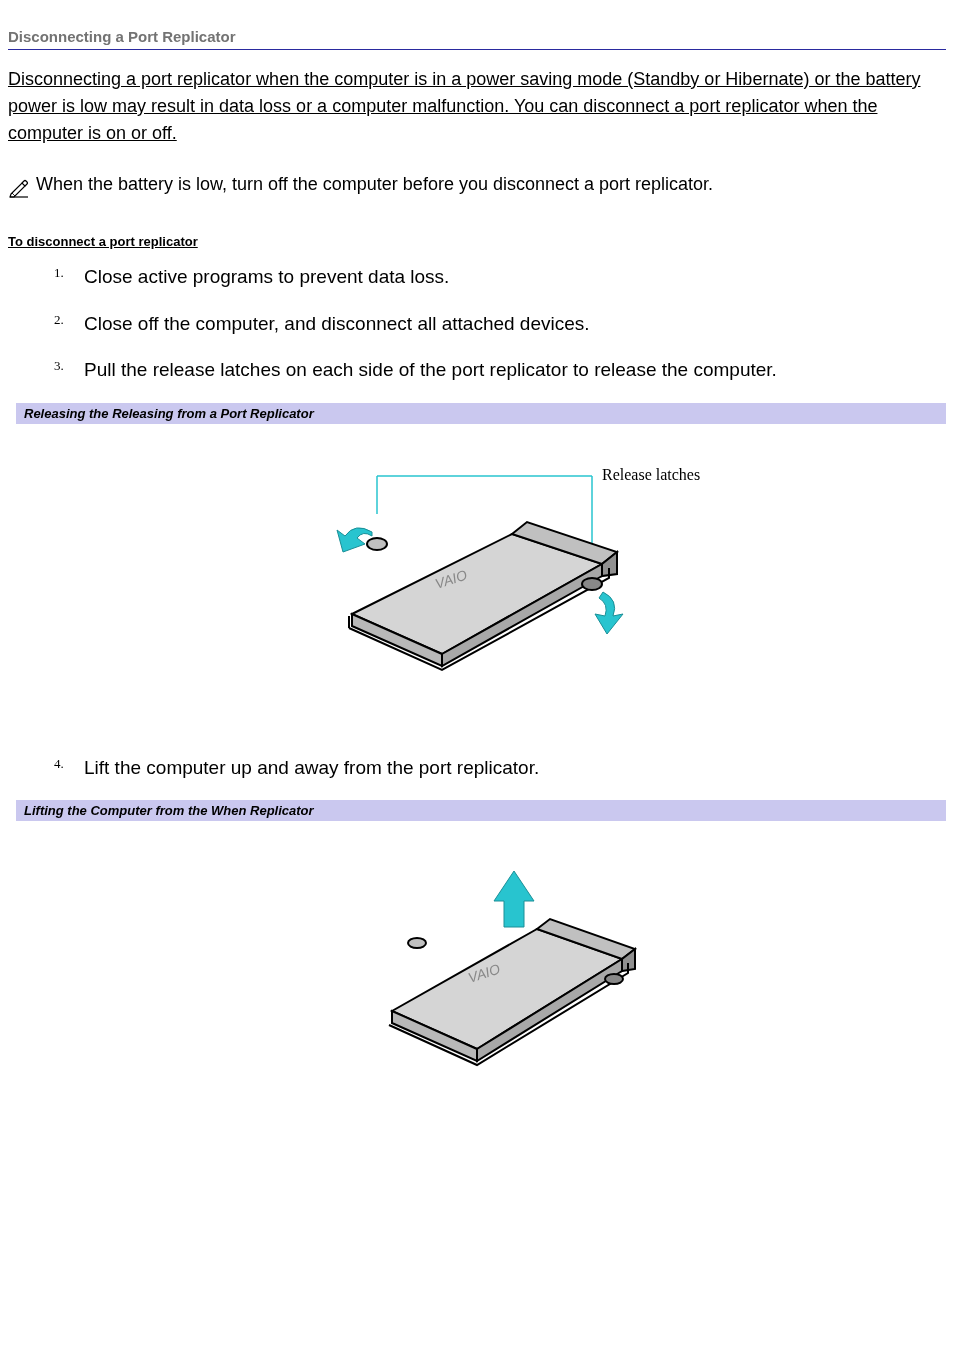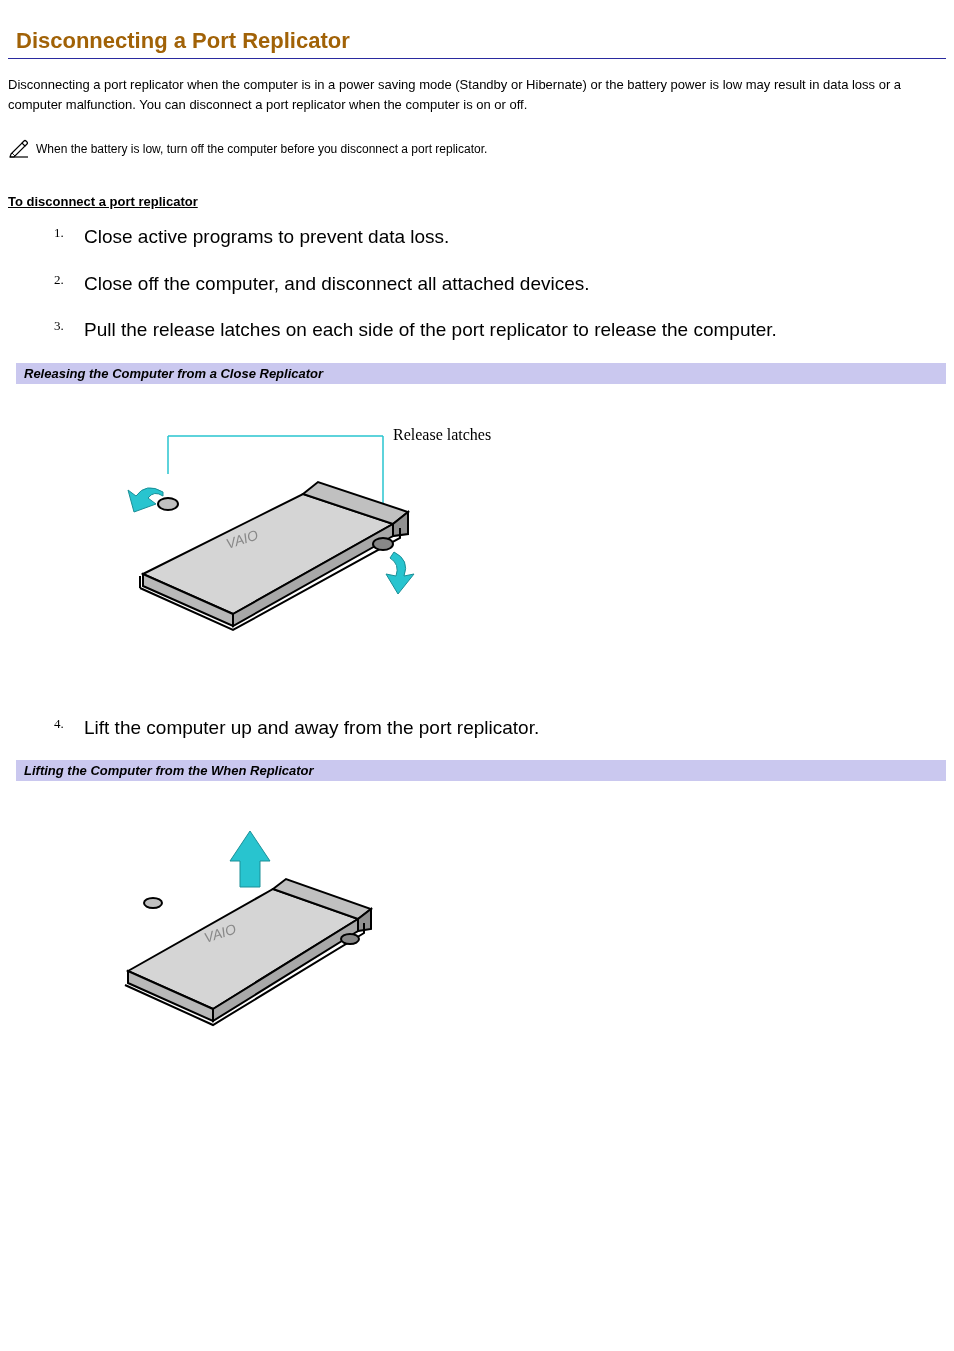--- a/index.html
+++ b/index.html
@@ -5,44 +5,45 @@
   body {
     margin: 0;
     padding: 8px;
     font-family: Verdana, Geneva, sans-serif;
     font-size: 13px;
     color: #000;
     width: 938px;
     background: #fff;
   }
   .heading {
-    color: #a16207;
+    color: #737373;
     font-weight: bold;
-    font-size: 22px;
-    margin: 20px 0 4px 8px;
+    font-size: 15px;
+    margin: 20px 0 4px 0;
     font-family: Verdana, Geneva, sans-serif;
   }
   .rule {
     border: none;
     border-top: 1px solid #2a2a9f;
     margin: 0 0 16px 0;
   }
   .para {
-    font-size: 13px;
+    font-size: 18px;
     line-height: 1.5;
     margin: 0 0 24px 0;
+    text-decoration: underline;
   }
   .note-row {
     display: flex;
     align-items: flex-end;
     gap: 6px;
     margin-bottom: 36px;
   }
   .note-icon svg { display: block; }
-  .note-text { font-size: 12px; line-height: 1.5; text-align: right; }
+  .note-text { font-size: 18px; line-height: 1.5; text-align: right; }
   .subhead {
     font-weight: bold;
     font-size: 13px;
     margin-bottom: 14px;
     text-decoration: underline;
   }
   ol.steps {
     margin: 0 0 10px 0;
     padding-left: 58px;
     counter-reset: step;
@@ -68,21 +69,21 @@
     background: #cac8ef;
     font-style: italic;
     font-weight: bold;
     font-size: 13px;
     padding: 3px 8px;
     margin: 4px 0 0 8px;
   }
   .figure-wrap {
     margin: 20px 0 50px 0;
     display: flex;
-    justify-content: flex-start;
+    justify-content: center;
     padding-left: 100px;
   }
   .figure-wrap.second { padding-left: 90px; margin-top: 30px; }
   .callout {
     font-family: "Times New Roman", Times, serif;
     font-size: 16px;
     fill: #000;
   }
   .page-number {
     text-align: left;
@@ -115,21 +116,21 @@
 </div>
 
 <div class="subhead">To disconnect a port replicator</div>
 
 <ol class="steps">
   <li>Close active programs to prevent data loss.</li>
   <li>Close off the computer, and disconnect all attached devices.</li>
   <li>Pull the release latches on each side of the port replicator to release the computer.</li>
 </ol>
 
-<div class="caption-bar">Releasing the Computer from a Close Replicator</div>
+<div class="caption-bar">Releasing the Releasing from a Port Replicator</div>
 
 <div class="figure-wrap">
   <svg width="420" height="260" viewBox="0 0 420 260">
 
     <line x1="275" y1="32" x2="60" y2="32" stroke="#28c4cf" stroke-width="1.5"></line>
     <line x1="60" y1="32" x2="60" y2="70" stroke="#28c4cf" stroke-width="1.5"></line>
     <line x1="275" y1="32" x2="275" y2="115" stroke="#28c4cf" stroke-width="1.5"></line>
     <text x="285" y="36" class="callout">Release latches</text>
 
     <path d="M35 170 L195 90 L285 120 L125 210 Z" fill="#d5d5d5" stroke="#000" stroke-width="2"></path>

